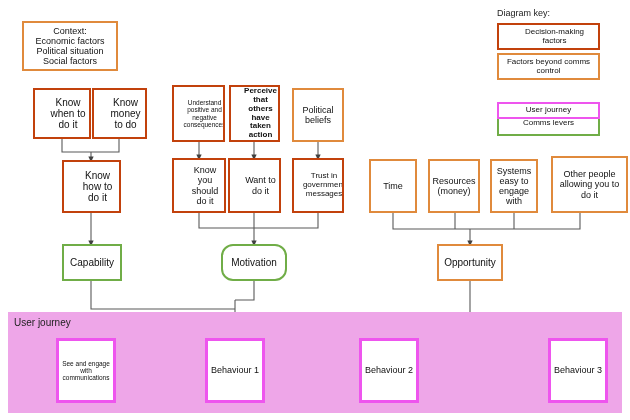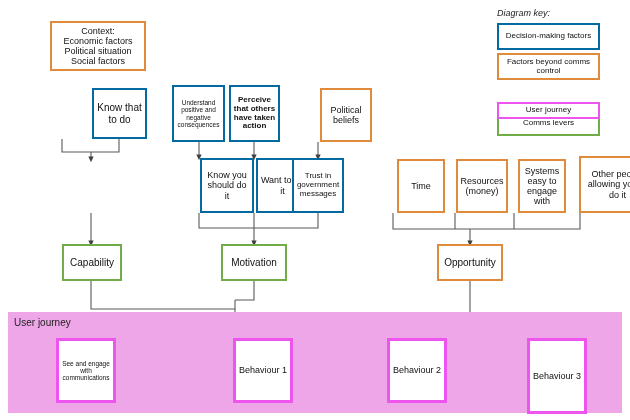--- a/index.html
+++ b/index.html
@@ -3,39 +3,39 @@
 <meta charset="utf-8">
 <style>
   html,body{margin:0;padding:0;background:#ffffff;}
   body{width:630px;height:420px;position:relative;overflow:hidden;
        font-family:"Liberation Sans","DejaVu Sans",sans-serif;color:#111;}
   #stage{position:absolute;left:0;top:0;width:630px;height:420px;}
 
   .box{position:absolute;box-sizing:border-box;background:#ffffff;
        display:flex;align-items:center;justify-content:center;text-align:center;
        line-height:1.12;padding:2px;overflow:hidden;}
-  .b-blue{border:2px solid #0369a1;}
+  .b-blue{border:2px solid #c2410c;padding-left:14px;}
   .b-orange{border:2px solid #E08A3C;}
   .b-green{border:2px solid #70AD47;}
   .b-pink{border:3px solid #EE55EE;}
 
   .t10{font-size:10px;}
-  .t9{font-size:9px;margin-left:28px;}
+  .t9{font-size:9px;}
   .t8{font-size:8px;}
   .t65{font-size:6.5px;}
 
   #journey-band{position:absolute;left:8px;top:312px;width:614px;height:101px;
                 background:#EEA6E8;}
   #journey-label{position:absolute;left:14px;top:317px;font-size:10px;color:#222;}
 
   svg#wires{position:absolute;left:0;top:0;width:630px;height:420px;
             pointer-events:none;}
   .w{stroke:#595959;stroke-width:1.1;fill:none;}
 
-  #key-title{position:absolute;left:497px;top:8px;font-size:9px;color:#222;font-style:italic;}
+  #key-title{position:absolute;left:497px;top:8px;font-size:9px;color:#222;}
 </style>
 </head>
 <body>
 
 <div id="stage">
 
   <svg id="wires">
     <defs>
       <marker id="ah" markerWidth="7" markerHeight="7" refX="3.2" refY="3" orient="auto" markerUnits="strokeWidth">
         <path d="M0,0.6 L5.2,3 L0,5.4 z" fill="#404040"></path>
@@ -84,22 +84,28 @@
   <div class="box b-orange t8" style="left:497px;top:53px;width:103px;height:27px;">
     <span>Factors beyond comms control</span>
   </div>
   <div class="box b-green t8" style="left:497px;top:83px;width:103px;height:25px;margin-top:28px;">
     <span>Comms levers</span>
   </div>
   <div class="box b-pink t8" style="left:497px;top:102px;width:103px;height:17px;border-width:2px;">
     <span>User journey</span>
   </div>
 
+  <div class="box b-blue t10" style="left:33px;top:88px;width:58px;height:51px;">
+    <span>Know when to do it</span>
+  </div>
   <div class="box b-blue t10" style="left:92px;top:88px;width:55px;height:51px;">
-    <span>Know that to do</span>
+    <span>Know money to do</span>
+  </div>
+  <div class="box b-blue t10" style="left:62px;top:160px;width:59px;height:53px;">
+    <span>Know how to do it</span>
   </div>
   <div class="box b-green t10" style="left:62px;top:244px;width:60px;height:37px;">
     <span>Capability</span>
   </div>
 
   <div class="box b-blue t65" style="left:172px;top:85px;width:53px;height:57px;">
     <span>Understand positive and negative consequences</span>
   </div>
   <div class="box b-blue t8" style="left:229px;top:85px;width:51px;height:57px;font-weight:bold;">
     <span>Perceive that others have taken action</span>
@@ -111,21 +117,21 @@
   <div class="box b-blue t9" style="left:172px;top:158px;width:54px;height:55px;align-items:center;">
     <span>Know you should do it</span>
   </div>
   <div class="box b-blue t9" style="left:228px;top:158px;width:53px;height:55px;">
     <span>Want to do it</span>
   </div>
   <div class="box b-blue t8" style="left:292px;top:158px;width:52px;height:55px;justify-content:center;">
     <span>Trust in government messages</span>
   </div>
 
-  <div class="box b-green t10" style="left:221px;top:244px;width:66px;height:37px;">
+  <div class="box b-green t10" style="left:221px;top:244px;width:66px;height:37px;border-radius:12px;">
     <span>Motivation</span>
   </div>
 
   <div class="box b-orange t9" style="left:369px;top:159px;width:48px;height:54px;">
     <span>Time</span>
   </div>
   <div class="box b-orange t9" style="left:428px;top:159px;width:52px;height:54px;">
     <span>Resources (money)</span>
   </div>
   <div class="box b-orange t9" style="left:490px;top:159px;width:48px;height:54px;">
@@ -144,17 +150,17 @@
 
   <div class="box b-pink t65" style="left:56px;top:338px;width:60px;height:65px;">
     <span>See and engage with communications</span>
   </div>
   <div class="box b-pink t9" style="left:205px;top:338px;width:60px;height:65px;">
     <span>Behaviour 1</span>
   </div>
   <div class="box b-pink t9" style="left:359px;top:338px;width:60px;height:65px;">
     <span>Behaviour 2</span>
   </div>
-  <div class="box b-pink t9" style="left:499px;top:338px;width:60px;height:76px;">
+  <div class="box b-pink t9" style="left:548px;top:338px;width:60px;height:65px;">
     <span>Behaviour 3</span>
   </div>
 
 </div>
 
 </body></html>

